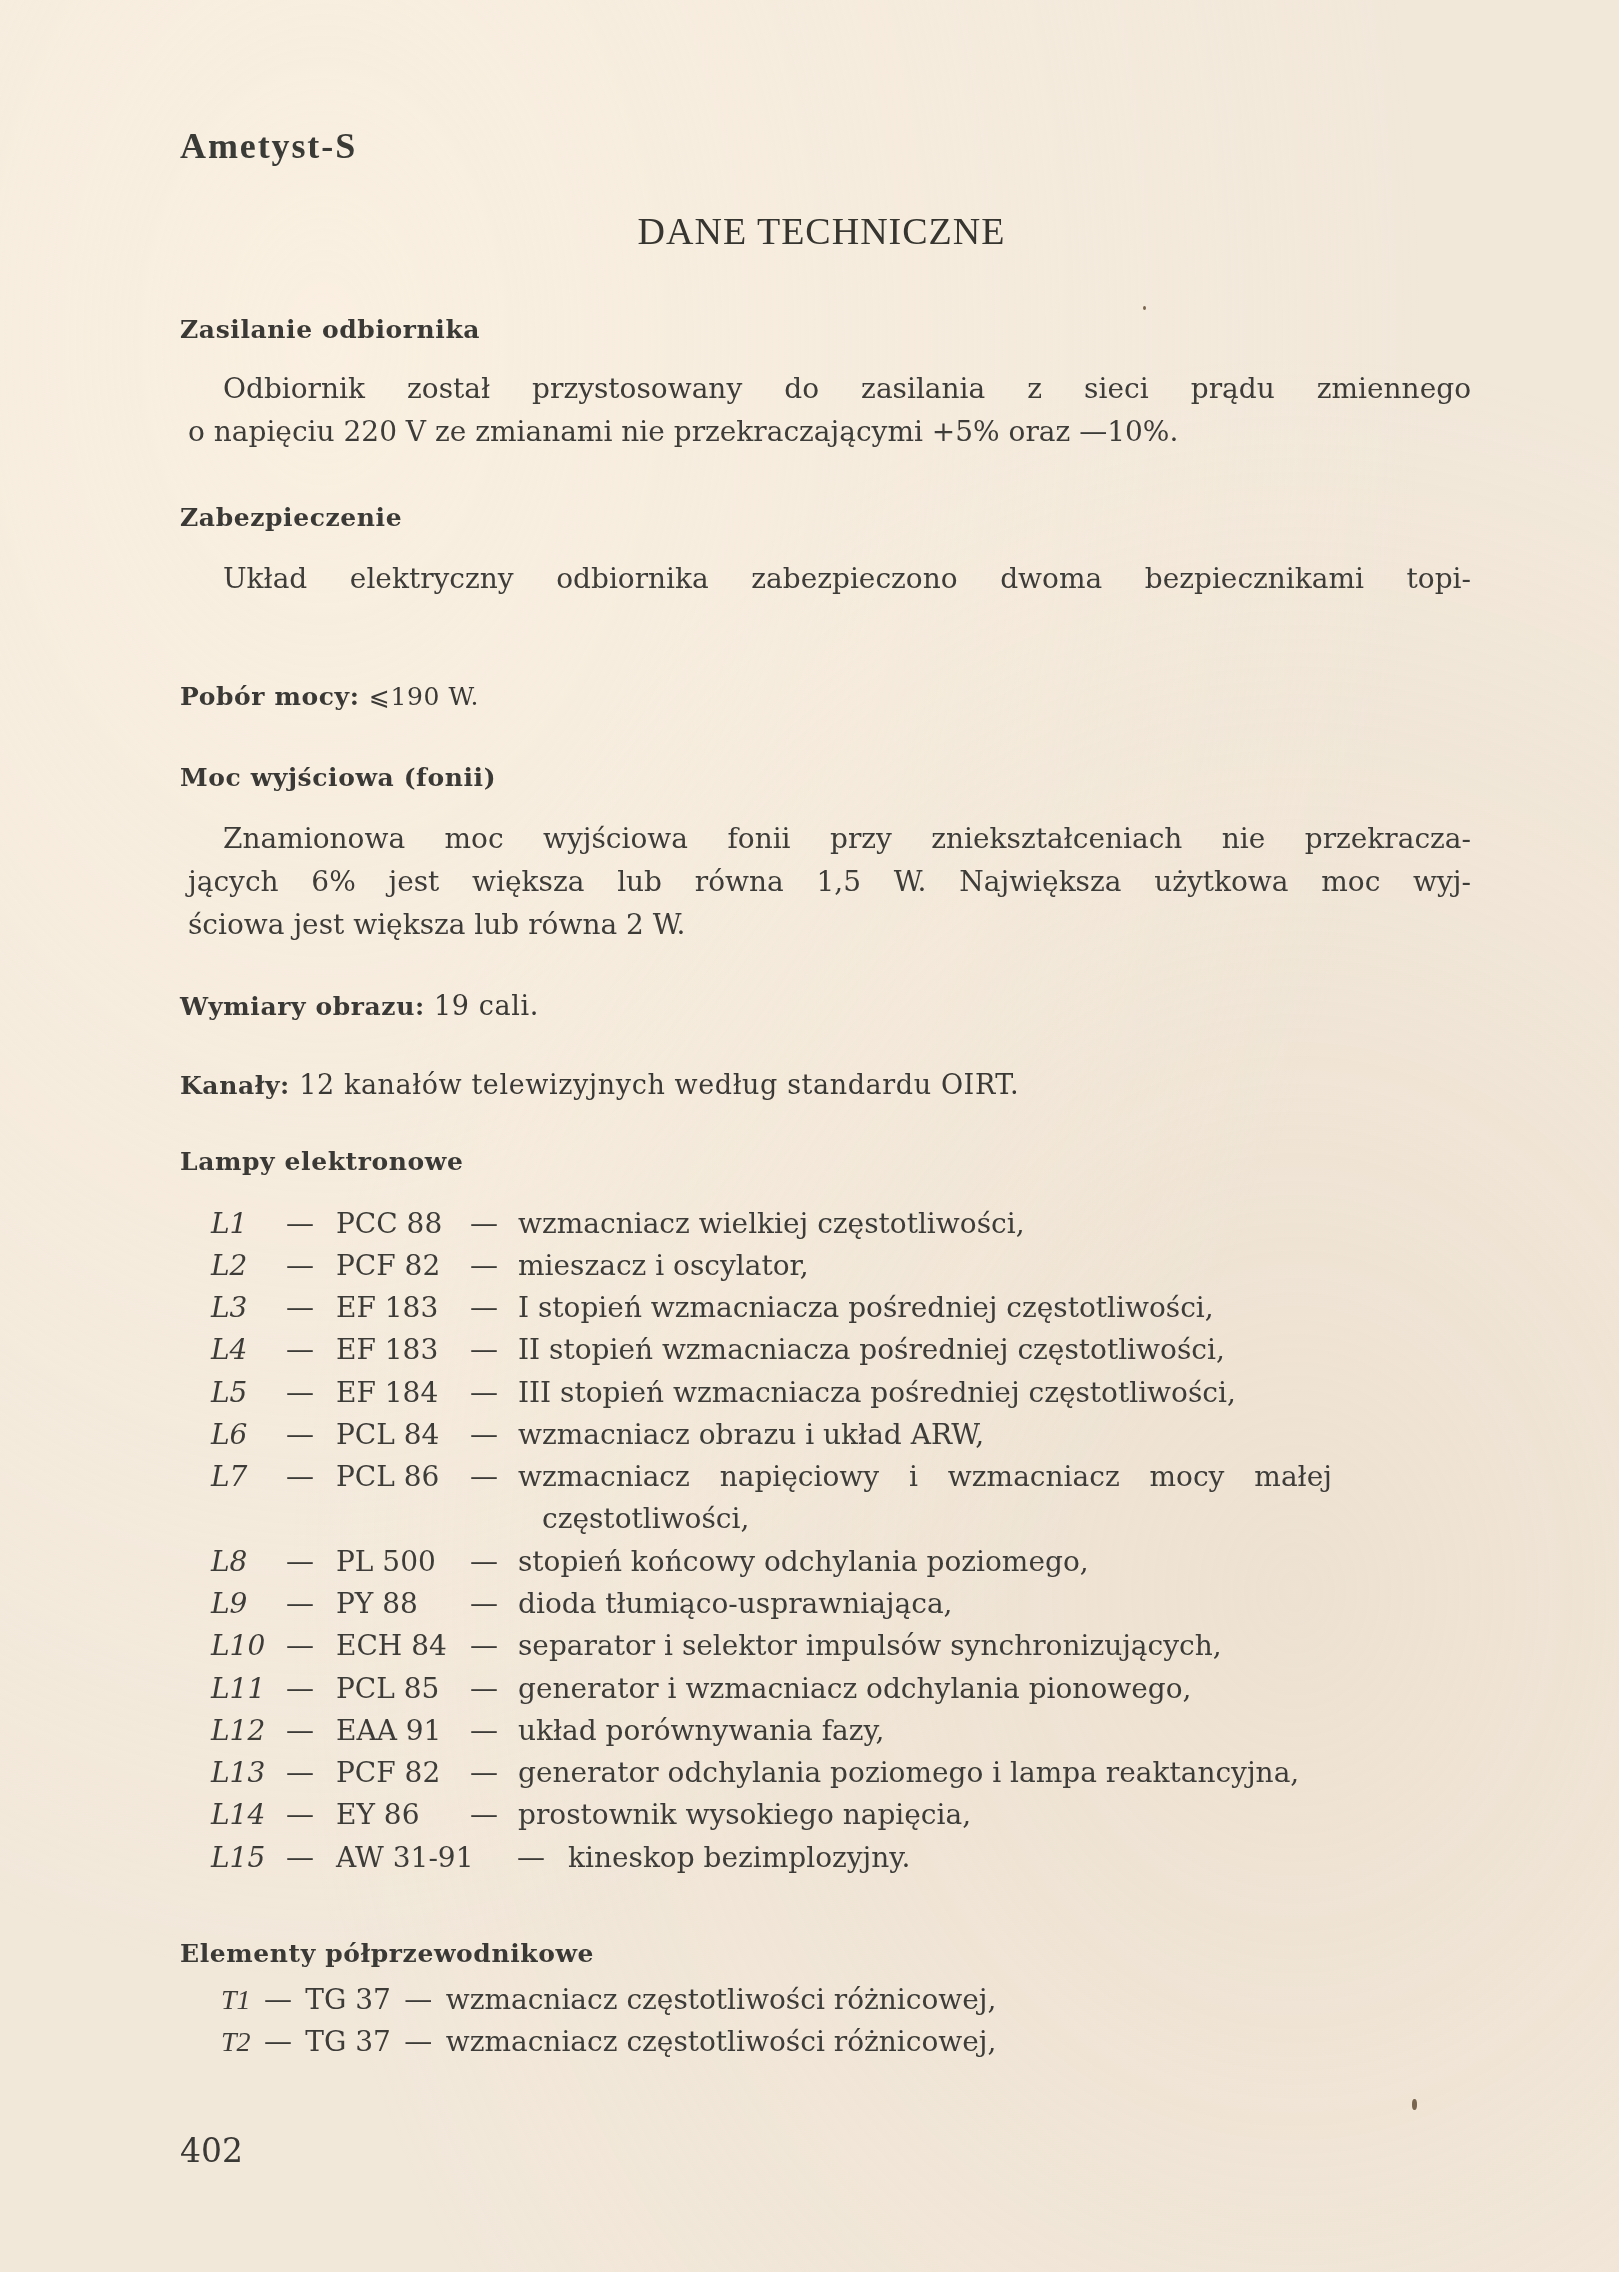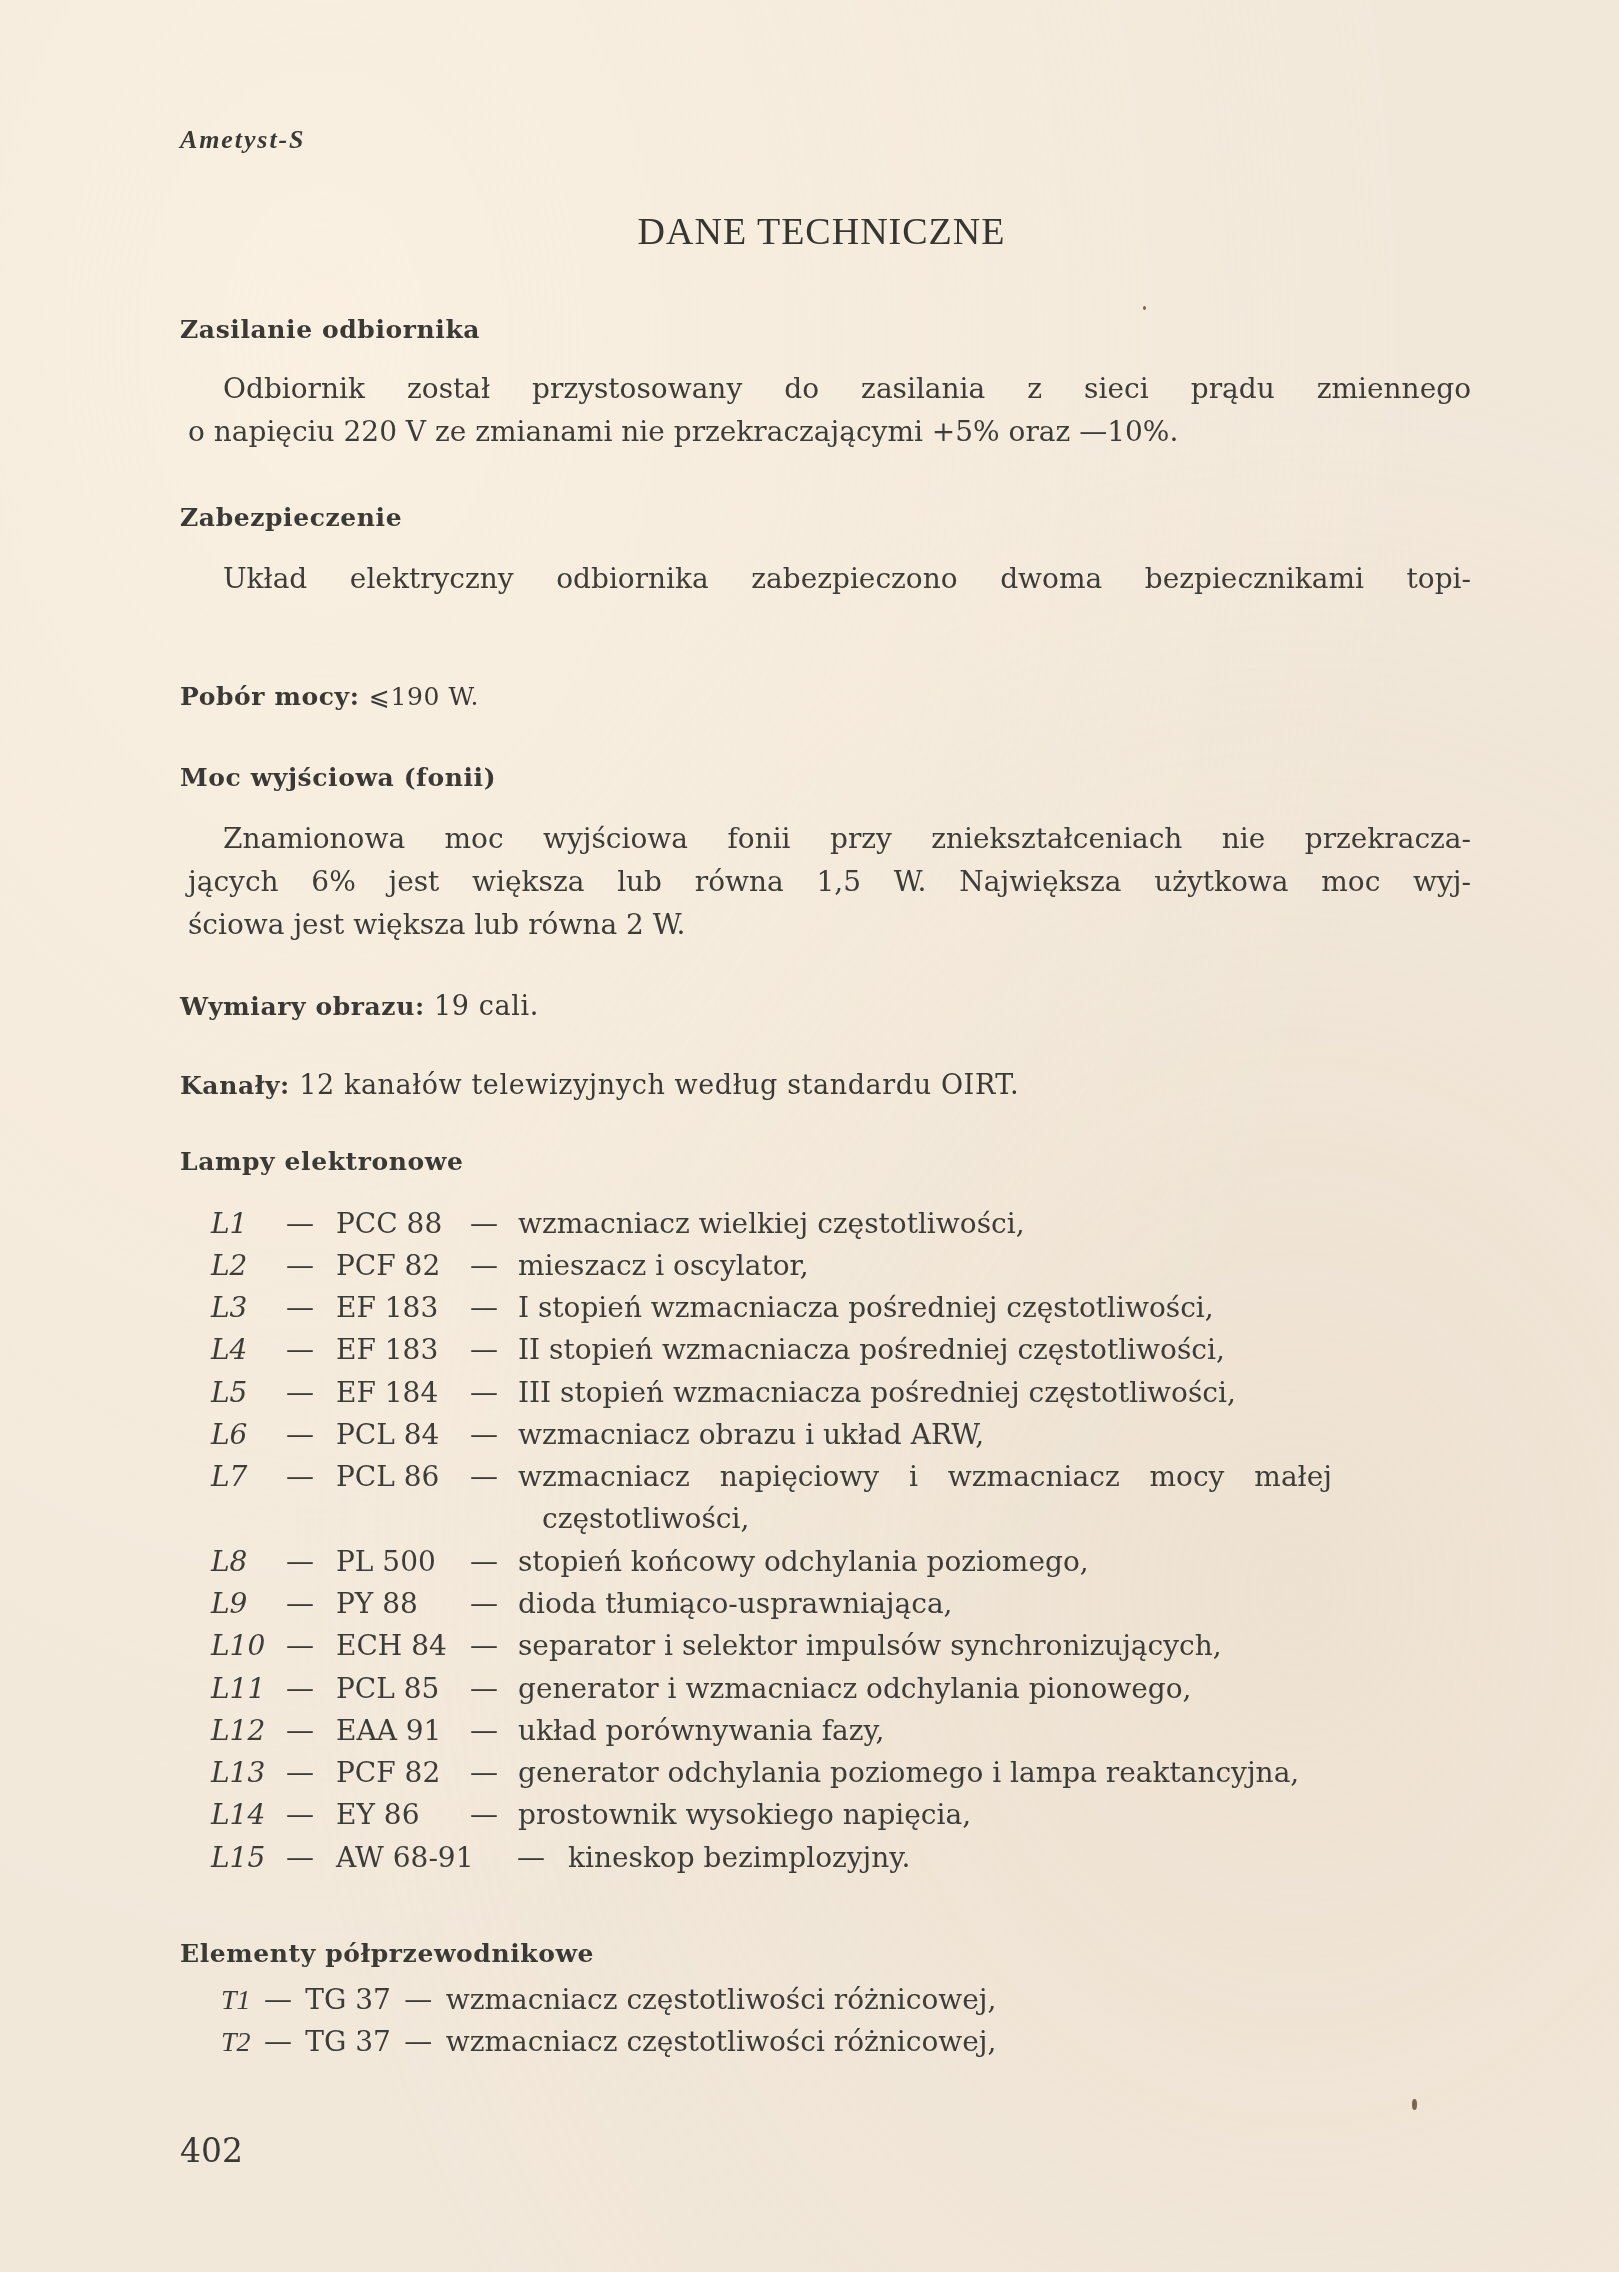--- a/index.html
+++ b/index.html
@@ -10,22 +10,22 @@
       radial-gradient(ellipse at 20% 15%, rgba(255,245,230,0.6), rgba(0,0,0,0) 60%),
       radial-gradient(ellipse at 80% 70%, rgba(230,215,195,0.35), rgba(0,0,0,0) 55%);
     color: #3b3a37;
     font-family: "DejaVu Serif", "Liberation Serif", serif;
     position: relative;
   }
   .abs { position: absolute; white-space: nowrap; }
   .running-head {
     left: 180px; top: 125px;
     font-family: "Liberation Serif", serif;
-    font-style: italic; font-weight: bold;
-    font-size: 26px; letter-spacing: 1.9px; color: #3a3a36;
+    font-weight: bold;
+    font-size: 36px; letter-spacing: 1.9px; color: #3a3a36;
   }
   .title {
     left: 0; width: 1643px; top: 209px; text-align: center;
     font-family: "Liberation Serif", serif;
     font-size: 38px; letter-spacing: 1px; color: #36352f;
   }
   .heading {
     left: 180px;
     font-family: "DejaVu Serif", serif;
     font-weight: bold; font-size: 25px; letter-spacing: 0.6px;
@@ -192,21 +192,21 @@
 <div class="row" style="top:1798px">
   <span class="lbl">L14</span>
   <span class="d1">—</span>
   <span class="model">EY 86</span>
   <span class="d2">—</span>
   <span class="desc">prostownik wysokiego napięcia,</span>
 </div>
 <div class="row" style="top:1841px">
   <span class="lbl">L15</span>
   <span class="d1">—</span>
-  <span class="model">AW 68-91</span>
+  <span class="model">AW 31-91</span>
   <span class="d2" style="left:306px">—</span>
   <span class="desc" style="left:357px">kineskop bezimplozyjny.</span>
 </div>
 
 <div class="abs heading" style="top:1939px">Elementy półprzewodnikowe</div>
 
 <div class="trow" style="top:1983px">
   <span class="lbl">T1</span><span>—</span><span>TG 37</span><span>—</span><span>wzmacniacz częstotliwości różnicowej,</span>
 </div>
 <div class="trow" style="top:2025px">

